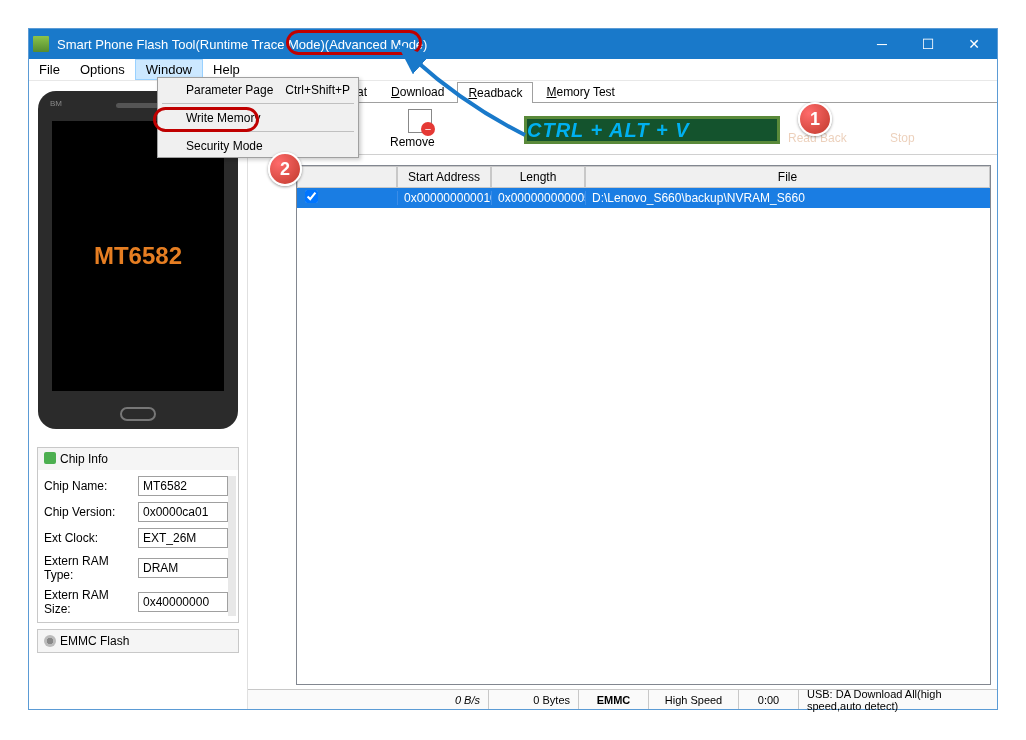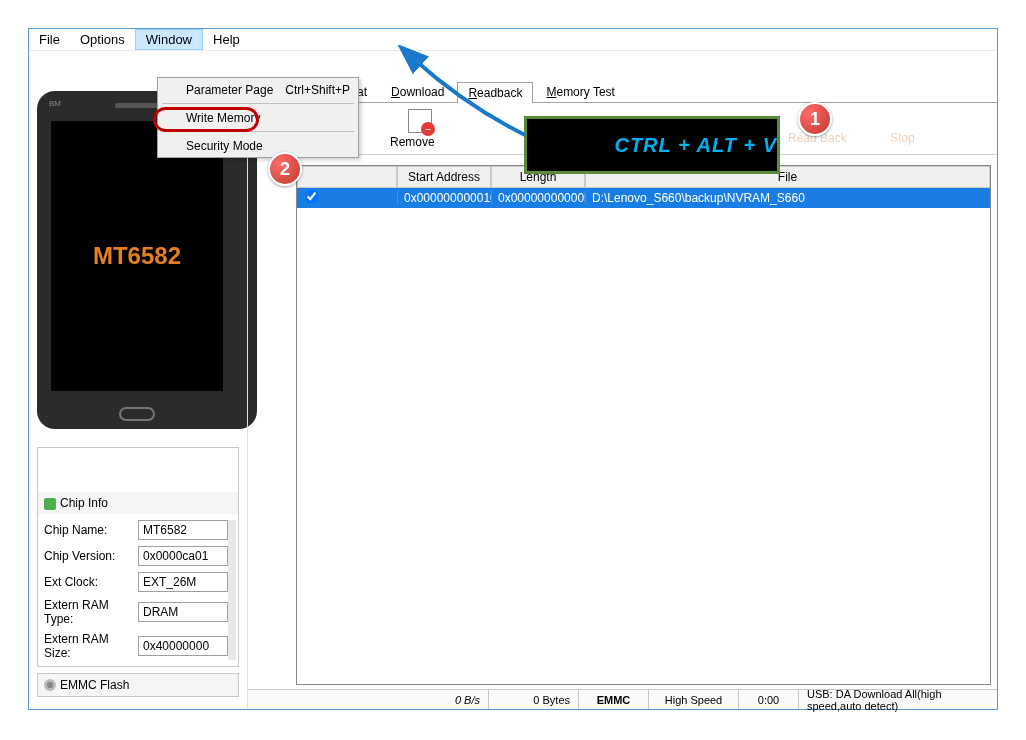--- a/index.html
+++ b/index.html
@@ -22,29 +22,29 @@
 .dropdown-row { height: 23px; display: flex; align-items: center; padding: 0 8px 0 28px; font-size: 12px; }
 .dropdown-sep { height: 1px; background: #c0c0c0; margin: 2px 4px; }
 .dropdown-shortcut { margin-left: auto; }
 
 .dropdown-highlight { position: absolute; left: 124px; top: 78px; width: 106px; height: 25px; border: 3px solid #c00000; border-radius: 14px; pointer-events: none; z-index: 11; }
 
 .body-area { position: absolute; left: 0; top: 52px; right: 0; bottom: 0; display: flex; }
 .left-pane { width: 218px; padding: 10px 8px 0 8px; }
 .right-pane { flex: 1; position: relative; border-left: 1px solid #e0e0e0; }
 
-.phone { width: 220px; height: 338px; background: #2b2b2b; border-radius: 18px; margin: 0 auto; position: relative; }
+.phone { width: 200px; height: 338px; background: #2b2b2b; border-radius: 18px; margin: 0 auto; position: relative; }
 .phone-top-label { position: absolute; left: 12px; top: 8px; color: #888; font-size: 8px; }
 .phone-screen { position: absolute; left: 14px; top: 30px; width: 172px; height: 270px; background: #000; display: flex; align-items: center; justify-content: center; }
 .phone-chip { color: #e67e22; font-size: 24px; font-weight: bold; }
 .phone-homebtn { position: absolute; left: 82px; bottom: 8px; width: 36px; height: 14px; border: 2px solid #777; border-radius: 8px; }
 .phone-speaker { position: absolute; left: 78px; top: 12px; width: 44px; height: 5px; background: #555; border-radius: 3px; }
 
 .chip-panel { margin-top: 18px; border: 1px solid #c8c8c8; }
-.chip-head { background: #f5f5f5; padding: 4px 6px; display: flex; align-items: flex-end; gap: 4px; font-size: 12px; margin-top: 44px; }
+.chip-head { background: #f5f5f5; padding: 4px 6px; display: flex; align-items: flex-start; gap: 4px; font-size: 12px; }
 .chip-icon { width: 12px; height: 12px; background: #4caf50; border-radius: 2px; }
 .chip-body { padding: 6px; display: grid; grid-template-columns: 94px 1fr 8px; row-gap: 6px; font-size: 12px; align-items: center; }
 .chip-body input { width: 90px; height: 20px; border: 1px solid #a0a0a0; padding: 0 4px; font-size: 12px; }
 .chip-scroll { grid-row: 1 / span 5; grid-column: 3; width: 8px; height: 100%; background: #e8e8e8; }
 
 .emmc-panel { margin-top: 6px; border: 1px solid #c8c8c8; background: #f5f5f5; padding: 4px 6px; display: flex; align-items: center; gap: 4px; }
 .gear-icon { width: 12px; height: 12px; border-radius: 50%; background: radial-gradient(circle,#888 40%,#bbb 40%); }
 
 .tabs { height: 22px; display: flex; align-items: flex-end; padding-left: 70px; border-bottom: 1px solid #a0a0a0; font-size: 12px; }
 .tab { padding: 3px 10px; border: 1px solid transparent; border-bottom: none; margin-right: 2px; position: relative; }
@@ -73,31 +73,41 @@
 .td.cb input { margin-left: 2px; }
 .td.sa { width: 94px; border-left: 1px solid #3b8de8; }
 .td.ln { width: 94px; border-left: 1px solid #3b8de8; }
 .td.fl { flex: 1; border-left: 1px solid #3b8de8; }
 
 .statusbar { position: absolute; left: 0; right: 0; bottom: 0; height: 20px; border-top: 1px solid #c8c8c8; display: flex; font-size: 11px; align-items: center; background: #fafafa; }
 .st-seg { border-left: 1px solid #c8c8c8; padding: 0 8px; height: 100%; display: flex; align-items: center; }
 .st-seg:first-child { border-left: none; }
 .st-seg.w1 { width: 240px; justify-content: flex-end; font-style: italic; }
 
-.callout-box { position: absolute; left: 524px; top: 116px; width: 256px; height: 58px; background: #000000; border: 3px solid #5a8a3a; display: flex; align-items: center; justify-content: flex-end; z-index: 5; }
+.callout-box { position: absolute; left: 524px; top: 116px; width: 256px; height: 28px; background: #14532d; border: 3px solid #5a8a3a; display: flex; align-items: center; justify-content: flex-start; z-index: 5; }
 .callout-text { color: #00b0f0; font-weight: bold; font-size: 20px; font-style: italic; letter-spacing: 1px; }
 
 .arrow { position: absolute; z-index: 6; pointer-events: none; }
 
 .badge { position: absolute; width: 34px; height: 34px; border-radius: 50%; background: radial-gradient(circle at 30% 30%, #ff6b6b, #c0392b); border: 2px solid #fff; box-shadow: 0 1px 3px rgba(0,0,0,.4); color: #fff; font-weight: bold; font-size: 18px; display: flex; align-items: center; justify-content: center; z-index: 12; }
 </style>
 </head>
 <body>
 
 <div class="outer-frame">
+  <div class="titlebar">
+    <div class="titlebar-icon"></div>
+    <div class="titlebar-title">Smart Phone Flash Tool(Runtime Trace Mode)(Advanced Mode)</div>
+    <div class="title-highlight"></div>
+    <div class="win-controls">
+      <div class="win-btn">─</div>
+      <div class="win-btn">☐</div>
+      <div class="win-btn close">✕</div>
+    </div>
+  </div>
 
   <div class="menubar">
     <div class="menu-item">File</div>
     <div class="menu-item">Options</div>
     <div class="menu-item active">Window</div>
     <div class="menu-item">Help</div>
   </div>
 
   <div class="dropdown">
     <div class="dropdown-row">

